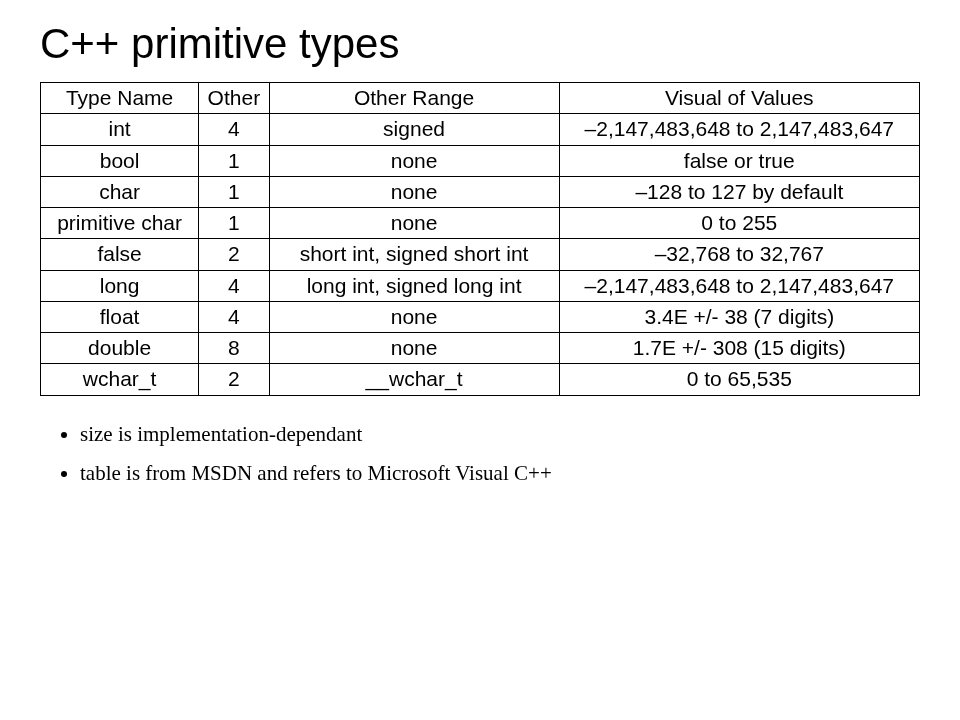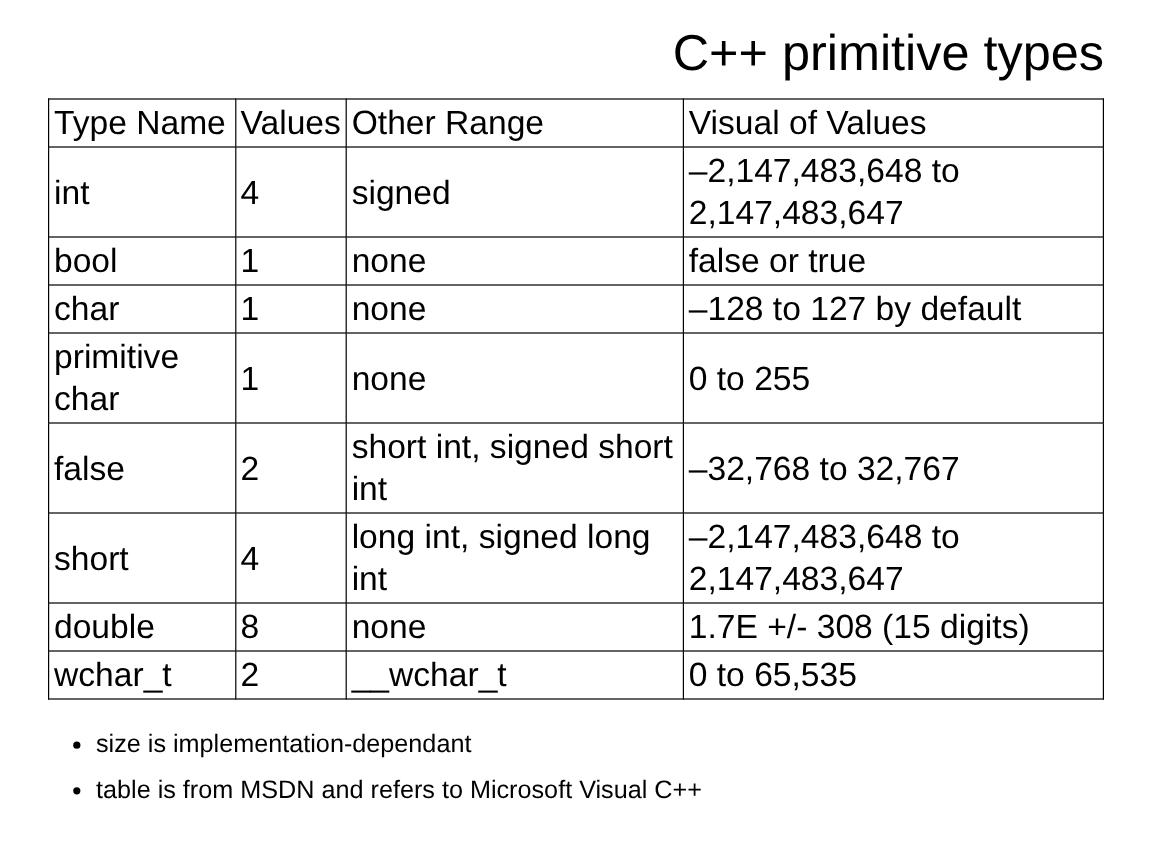--- a/index.html
+++ b/index.html
@@ -6,65 +6,67 @@
     margin: 0;
     padding: 20px 40px;
     font-family: Arial, Helvetica, sans-serif;
     background: #fff;
     color: #000;
     width: 960px;
     height: 720px;
     box-sizing: border-box;
   }
   h1 {
-    text-align: right;
+    text-align: left;
     font-weight: normal;
     font-size: 42px;
     margin: 0 0 14px 0;
   }
   table {
     border-collapse: collapse;
     width: 100%;
-    font-size: 28px;
+    font-size: 21px;
+    text-align: center;
   }
   td {
     border: 1px solid #000;
     padding: 2px 4px;
     vertical-align: middle;
     line-height: 1.25;
   }
   col.c1 { width: 18%; }
   col.c2 { width: 8%; }
   col.c3 { width: 33%; }
   col.c4 { width: 41%; }
   ul {
     margin-top: 26px;
     padding-left: 40px;
     font-size: 21px;
   }
   li {
     margin-bottom: 14px;
+    font-family: Liberation Serif, serif;
   }
 </style>
 </head>
 <body>
 
 <h1>C++ primitive types</h1>
 
 <table>
   <colgroup>
     <col class="c1">
       <col class="c2">
       <col class="c3">
       <col class="c4">
   </colgroup>
   <tbody id="tbody">
       <tr>
         <td>Type Name</td>
-        <td>Values</td>
+        <td>Other</td>
         <td>Other Range</td>
         <td>Visual of Values</td>
       </tr>
       <tr>
         <td>int</td>
         <td>4</td>
         <td>signed</td>
         <td>–2,147,483,648 to 2,147,483,647</td>
       </tr>
       <tr>
@@ -85,24 +87,30 @@
         <td>none</td>
         <td>0 to 255</td>
       </tr>
       <tr>
         <td>false</td>
         <td>2</td>
         <td>short int, signed short int</td>
         <td>–32,768 to 32,767</td>
       </tr>
       <tr>
-        <td>short</td>
+        <td>long</td>
         <td>4</td>
         <td>long int, signed long int</td>
         <td>–2,147,483,648 to 2,147,483,647</td>
+      </tr>
+      <tr>
+        <td>float</td>
+        <td>4</td>
+        <td>none</td>
+        <td>3.4E +/- 38 (7 digits)</td>
       </tr>
       <tr>
         <td>double</td>
         <td>8</td>
         <td>none</td>
         <td>1.7E +/- 308 (15 digits)</td>
       </tr>
       <tr>
         <td>wchar_t</td>
         <td>2</td>

